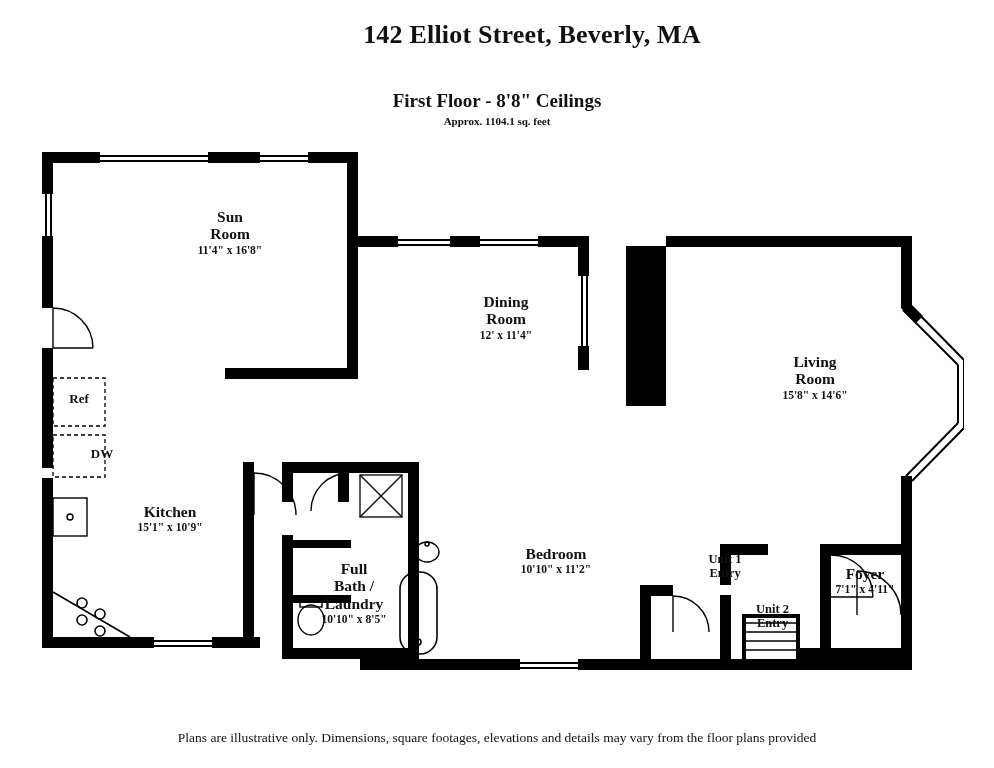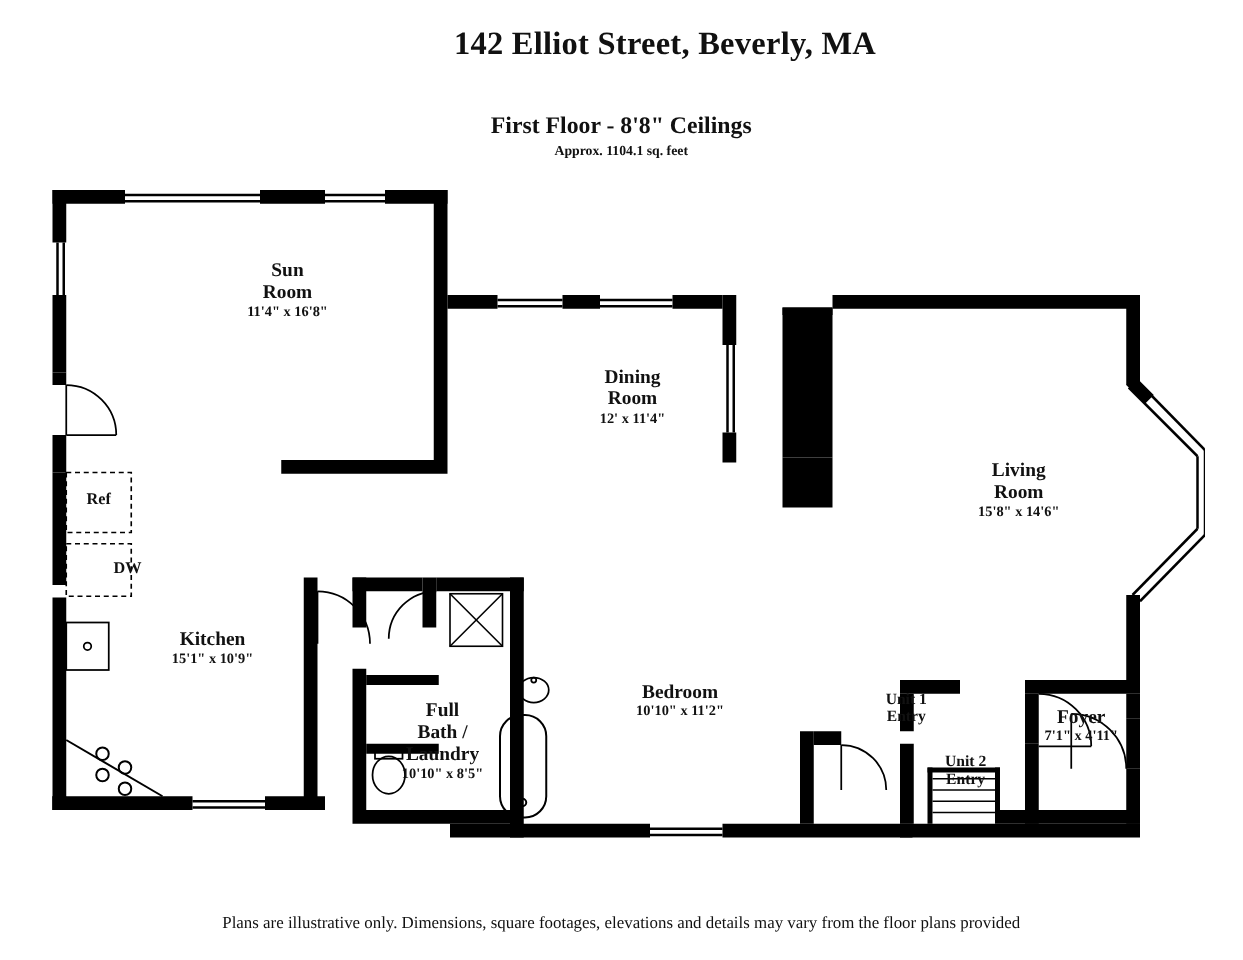--- a/index.html
+++ b/index.html
@@ -298,39 +298,39 @@
       <span class="rn">Room</span>
       <span class="rd">11'4" x 16'8"</span>
     </div>
 
     <div class="room-label" style="left:396px; top:153px; width:160px;">
       <span class="rn">Dining</span>
       <span class="rn">Room</span>
       <span class="rd">12' x 11'4"</span>
     </div>
 
-    <div class="room-label" style="left:705px; top:228px; width:160px;">
+    <div class="room-label" style="left:705px; top:213px; width:160px;">
       <span class="rn">Living</span>
       <span class="rn">Room</span>
       <span class="rd">15'8" x 14'6"</span>
     </div>
 
     <div class="room-label" style="left:60px; top:363px; width:160px;">
       <span class="rn">Kitchen</span>
       <span class="rd">15'1" x 10'9"</span>
     </div>
 
     <div class="room-label" style="left:258px; top:420px; width:132px;">
       <span class="rn">Full</span>
       <span class="rn">Bath /</span>
       <span class="rn">Laundry</span>
       <span class="rd">10'10" x 8'5"</span>
     </div>
 
-    <div class="room-label" style="left:424px; top:405px; width:180px;">
+    <div class="room-label" style="left:436px; top:405px; width:180px;">
       <span class="rn">Bedroom</span>
       <span class="rd">10'10" x 11'2"</span>
     </div>
 
     <div class="room-label" style="left:775px; top:425px; width:120px;">
       <span class="rn">Foyer</span>
       <span class="rd">7'1" x 4'11"</span>
     </div>
 
     <div class="small-label" style="left:640px; top:412px; width:110px;">

